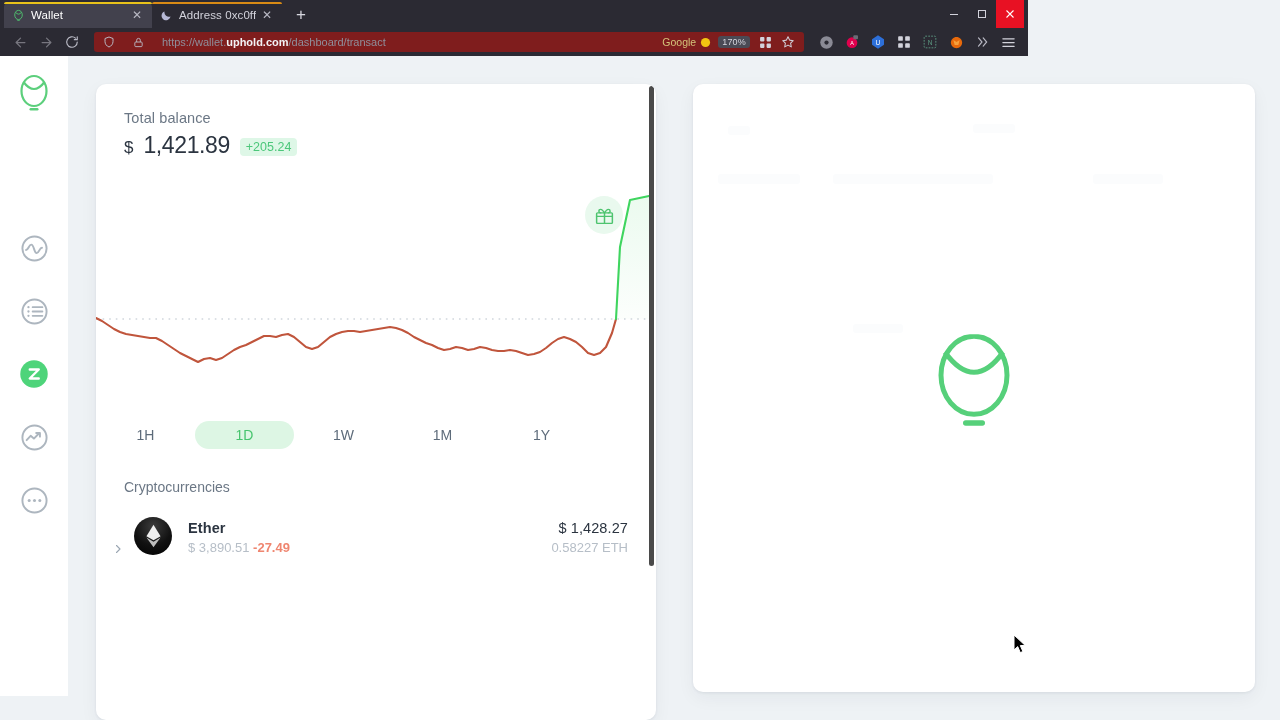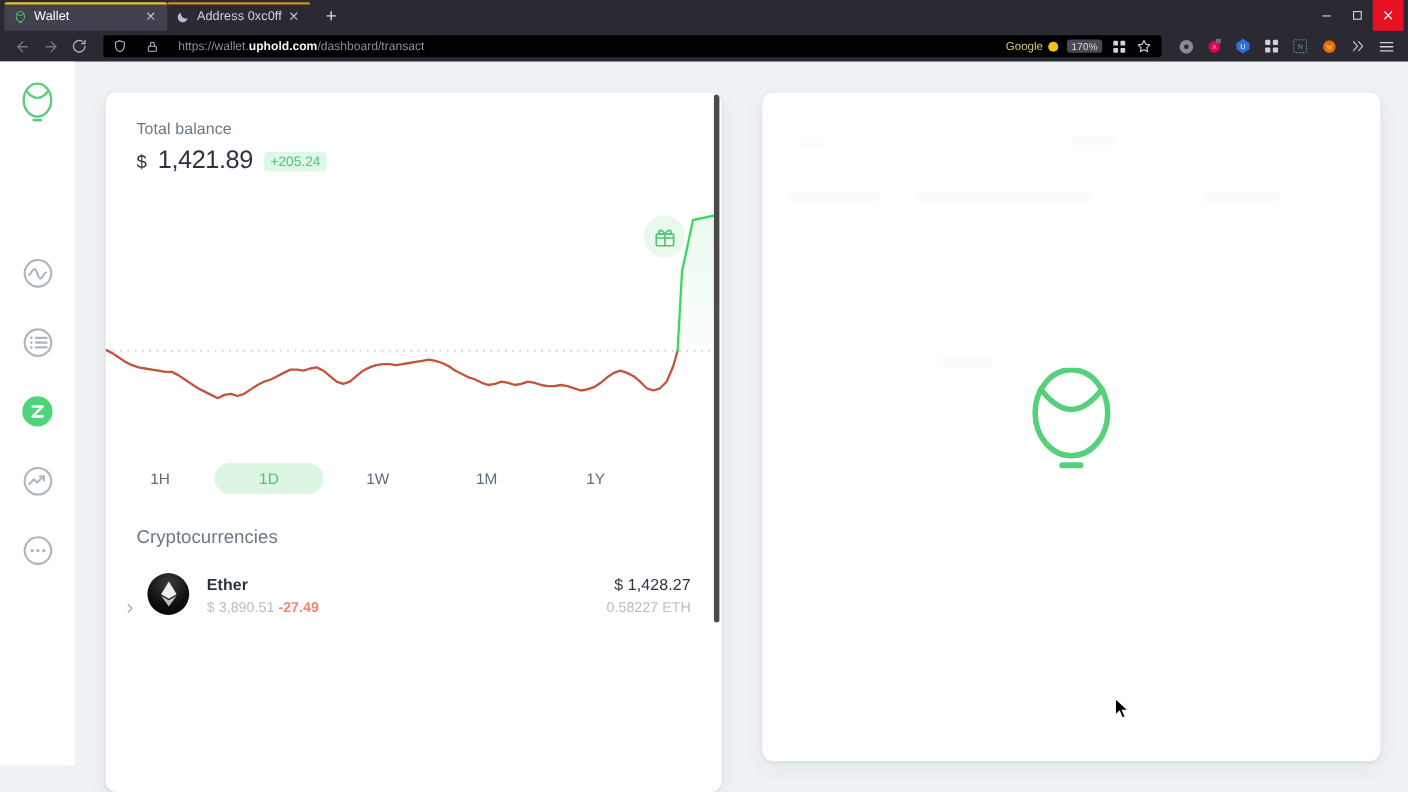--- a/index.html
+++ b/index.html
@@ -5,21 +5,21 @@
 <style>
   * { box-sizing: border-box; margin: 0; padding: 0; }
   html, body {
     width: 1280px; height: 720px;
     overflow: hidden;
     font-family: "Liberation Sans", sans-serif;
     background: #eef2f5;
   }
 
   
-  .browser-chrome { width: 1280px; background: #2b2a33; }
+  .browser-chrome { width: 1028px; background: #2b2a33; }
 
   .tabstrip {
     height: 28px;
     display: flex;
     align-items: flex-end;
     padding: 0 4px 0 4px;
     background: #2b2a33;
   }
   .tab {
     display: flex; align-items: center;
@@ -74,21 +74,21 @@
     padding: 0 8px; background: #2b2a33; gap: 2px;
   }
   .nav-icon {
     width: 24px; height: 24px;
     display: flex; align-items: center; justify-content: center;
     color: #b9b9c4; flex: 0 0 24px;
   }
   .nav-icon.dim { color: #77767f; }
   .urlbar {
     flex: 1 1 auto; height: 20px; margin: 0 8px;
-    background: #000000; border-radius: 3px;
+    background: #7f1d1d; border-radius: 3px;
     display: flex; align-items: center;
     padding: 0 8px; gap: 18px; min-width: 0;
   }
   .url-text {
     font-size: 11px; color: #8f8f9b;
     white-space: nowrap; overflow: hidden;
     flex: 1 1 auto;
   }
   .url-text b { color: #f2f2f5; font-weight: 700; }
   .url-right { display: flex; align-items: center; gap: 7px; justify-content: flex-end; }
@@ -190,21 +190,21 @@
   }
   .pf-sub { font-size: 13.5px; color: #8b98a5; margin-top: 4px; }
   .sort-btn {
     position: absolute; top: 50px; right: 28px;
     width: 38px; height: 38px; border-radius: 50%;
     background: #edf1f5;
     display: flex; align-items: center; justify-content: center;
   }
   .section-label {
     padding: 30px 28px 0 28px;
-    font-size: 17px; color: #6b7785;
+    font-size: 14px; color: #6b7785;
   }
 
   .asset-row {
     display: flex; align-items: flex-end;
     padding: 14px 28px 16px 12px; margin-top: 8px;
   }
   .row-chevron {
     width: 20px; flex: 0 0 20px; color: #9aa6b2;
     display: flex; align-items: center; justify-content: center;
   }

